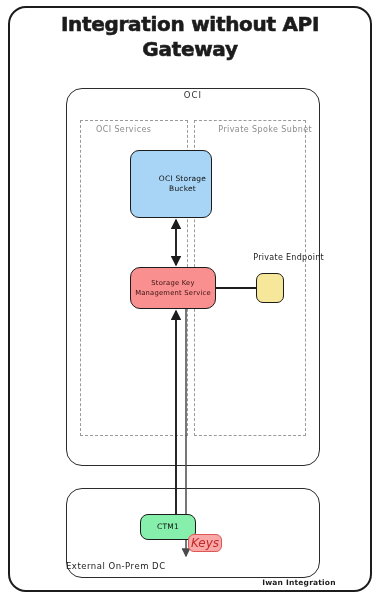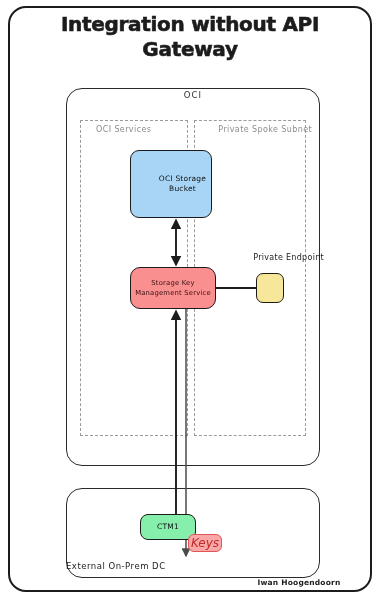--- a/index.html
+++ b/index.html
@@ -306,15 +306,15 @@
   <div class="onprem-label">External On-Prem DC</div>
 
   <div class="node node-ctm">
     <span>CTM1</span>
   </div>
 
   <div class="badge-keys">
     <span>Keys</span>
   </div>
 
-  <div class="signature">Iwan Hoogendoorn</div>
+  <div class="signature">Iwan Integration</div>
 
 </div>
 
 </body></html>

